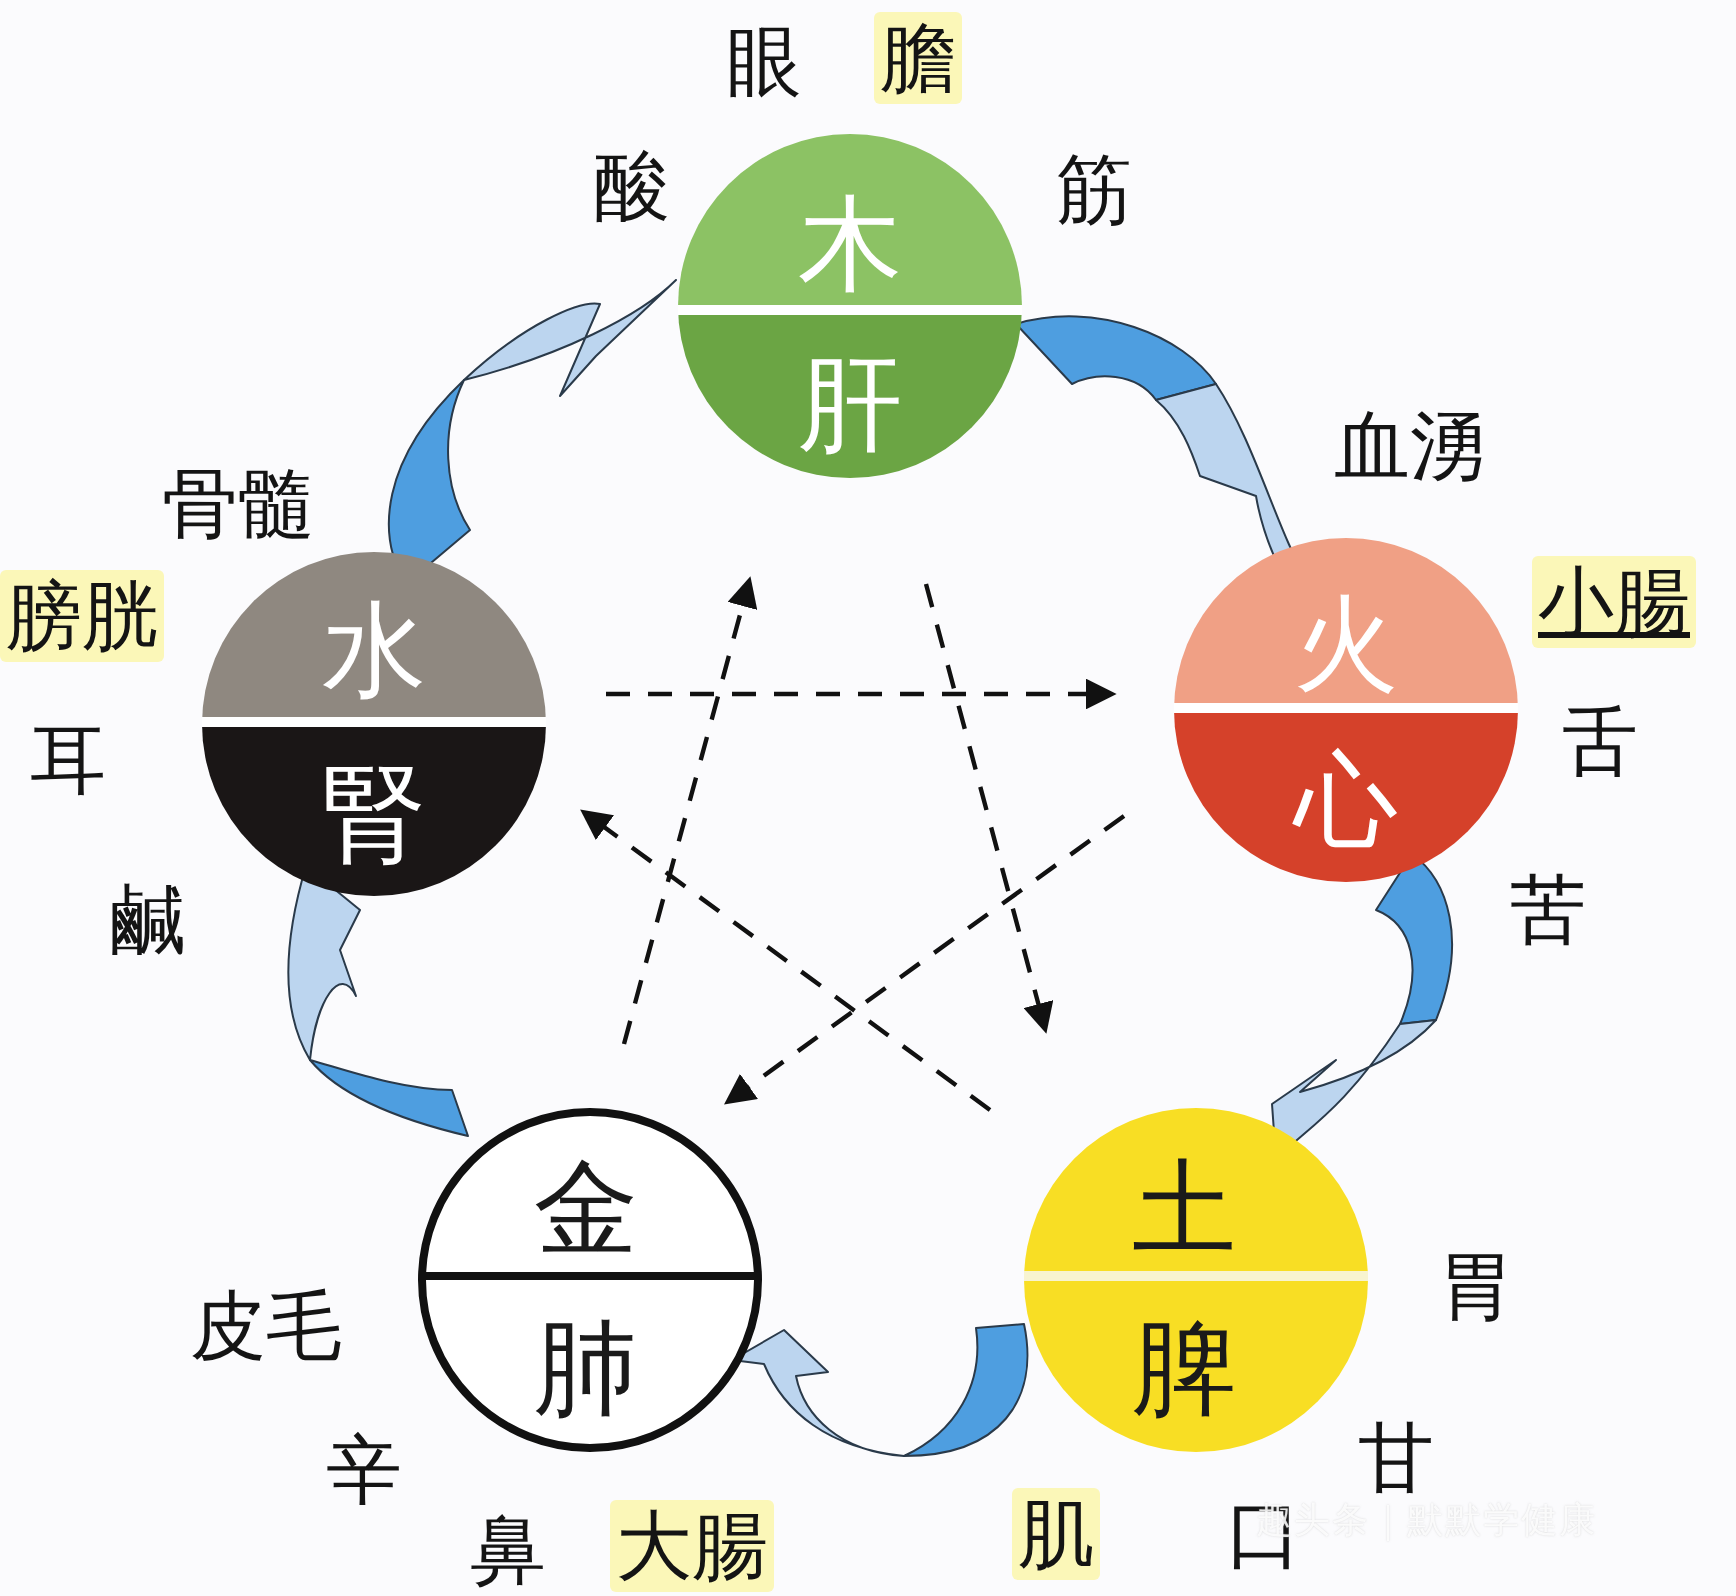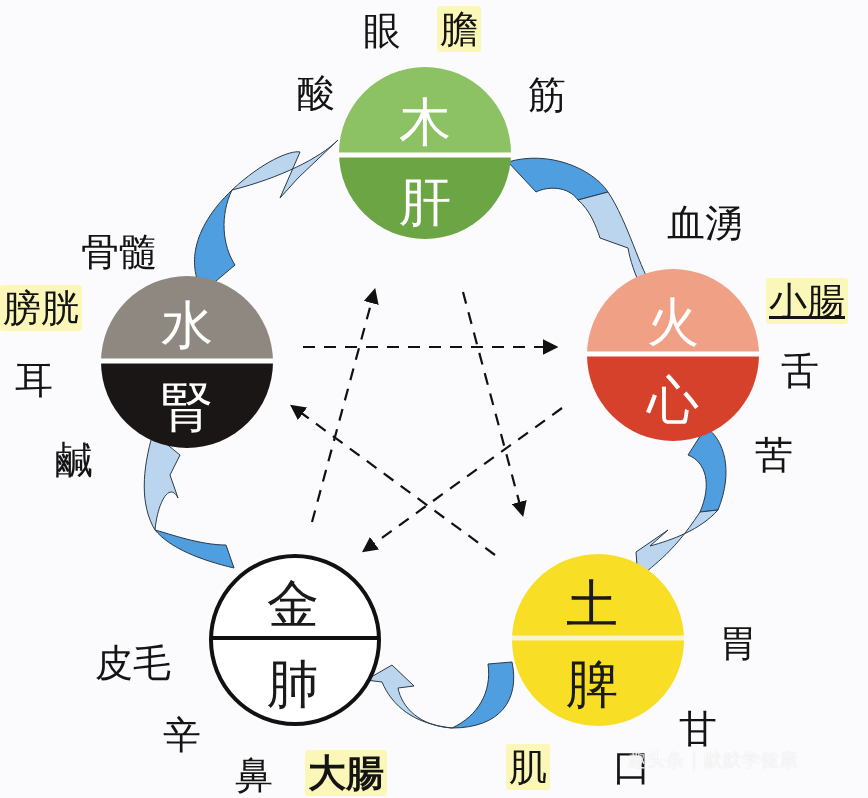--- a/index.html
+++ b/index.html
@@ -143,20 +143,20 @@
 <div class="lbl" style="left:752px;top:432px;">苦</div>
 
 <div class="lbl" style="left:716px;top:620px;">胃</div>
 <div class="lbl" style="left:676px;top:706px;">甘</div>
 <div class="lbl" style="left:610px;top:744px;">口</div>
 <div class="lbl hl" style="left:506px;top:744px;">肌</div>
 
 <div class="lbl" style="left:92px;top:628px;margin-top:12px;">皮毛</div>
 <div class="lbl" style="left:160px;top:712px;">辛</div>
 <div class="lbl" style="left:232px;top:752px;">鼻</div>
-<div class="lbl hl" style="left:305px;top:750px;font-weight:bold;">大腸</div>
+<div class="lbl hl" style="left:305px;top:750px;">大腸</div>
 
 <div class="lbl" style="left:78px;top:205px;margin-top:24px;">骨髓</div>
 <div class="lbl hl" style="left:0px;top:285px;">膀胱</div>
 <div class="lbl" style="left:12px;top:357px;">耳</div>
 <div class="lbl" style="left:52px;top:437px;">鹹</div>
 
 <div class="watermark">趣头条｜默默学健康</div>
 
 </body></html>

